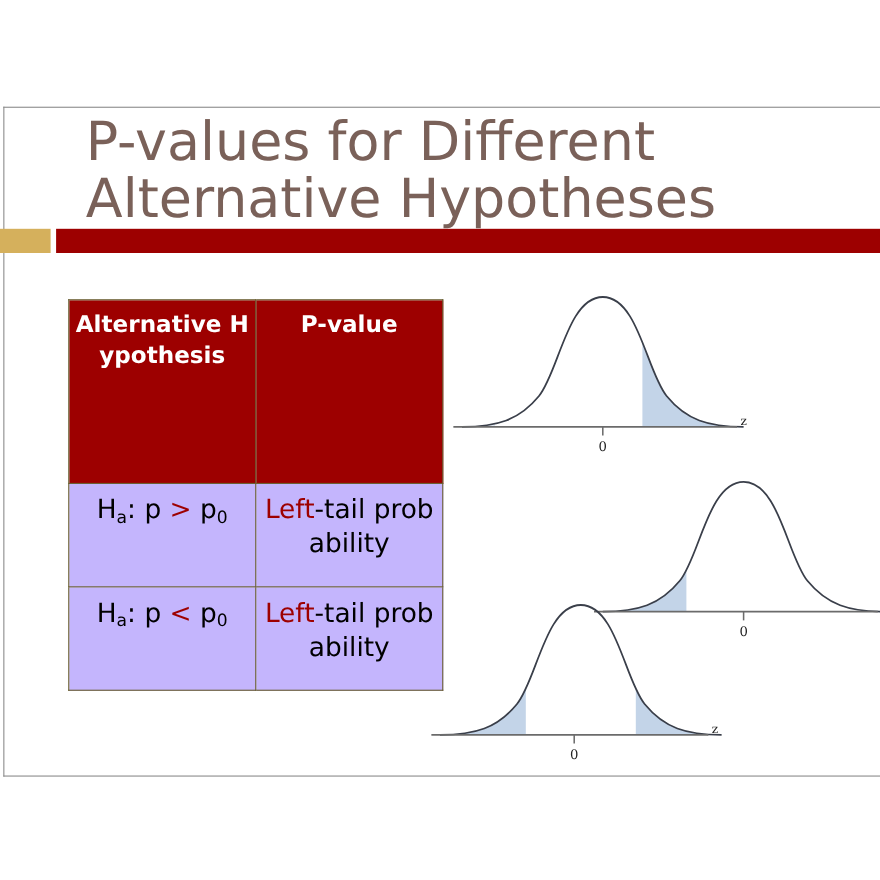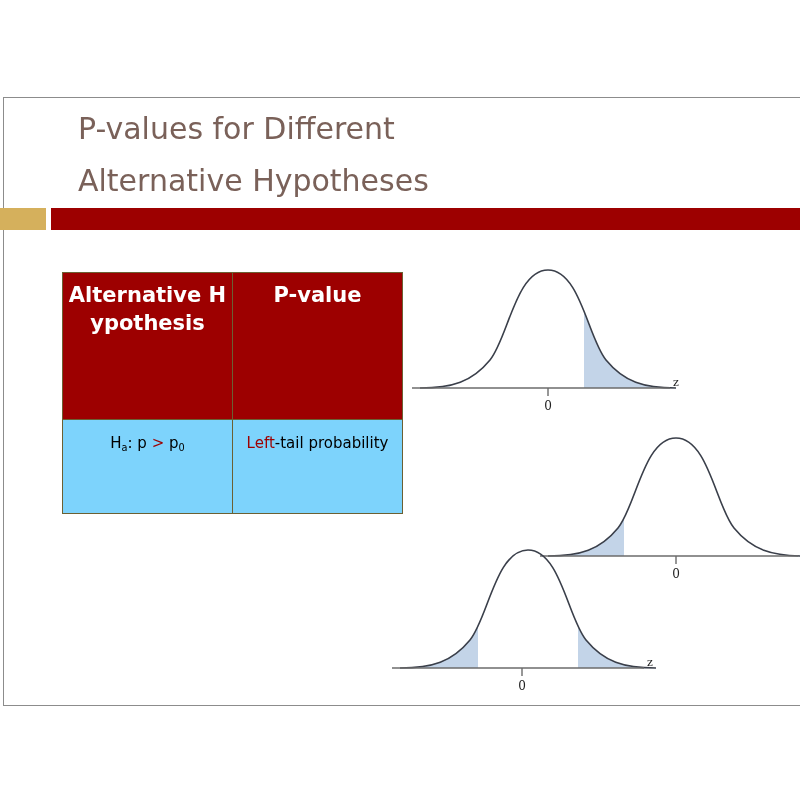--- a/index.html
+++ b/index.html
@@ -29,21 +29,21 @@
     background: #ffffff;
   }
 
   
   #title-block {
     position: absolute;
     left: 78px;
     top: 103px;
     width: 640px;
     color: #7a6159;
-    font-size: 30px;
+    font-size: 49px;
     line-height: 52px;
     font-weight: 400;
     letter-spacing: 0px;
     white-space: pre-line;
   }
 
   
   #gold-bar {
     position: absolute;
     left: 0px;
@@ -78,35 +78,35 @@
   }
   .col-hyp { width: 170px; }
   .col-pval { width: 170px; }
 
   #pvalue-table thead th {
     background: #9d0000;
     color: #ffffff;
     font-weight: bold;
     font-size: 21px;
     line-height: 28px;
-    height: 147px;
+    height: 167px;
     text-align: center;
     padding: 8px 2px 0 2px;
     overflow: visible;
   }
   .hdr-inner {
     display: block;
     text-align: center;
     word-break: break-all;
   }
 
   #pvalue-table tbody td {
-    background: #7dd3fc;
+    background: #c4b5fd;
     color: #000000;
-    font-size: 15px;
+    font-size: 24px;
     line-height: 31px;
     height: 94px;
     text-align: center;
     padding: 8px 2px 0 2px;
     overflow: visible;
   }
   .cell-inner {
     display: block;
     word-break: break-all;
   }
@@ -157,20 +157,28 @@
 
     <tr>
       <td>
         <span class="cell-inner"><span>H</span><sub>a</sub><span>: p </span><span class="sym">&gt;</span><span> p</span><sub>0</sub></span>
       </td>
       <td>
         <span class="cell-inner"><span class="tailword">Left</span><span>-tail probability</span></span>
       </td>
     </tr>
 
+    <tr>
+      <td>
+        <span class="cell-inner"><span>H</span><sub>a</sub><span>: p </span><span class="sym">&lt;</span><span> p</span><sub>0</sub></span>
+      </td>
+      <td>
+        <span class="cell-inner"><span class="tailword">Left</span><span>-tail probability</span></span>
+      </td>
+    </tr>
 
   </tbody>
 </table>
 
 <div class="curve-fig" id="curve-right">
   <svg width="272" height="172" viewBox="0 0 272 172" xmlns="http://www.w3.org/2000/svg">
     <defs>
       <clipPath id="clipR">
         <path d="M8,148 C40,148 60,142 78,120 C96,98 104,30 136,30 C168,30 176,98 194,120 C212,142 232,148 264,148 Z"></path>
       </clipPath>

